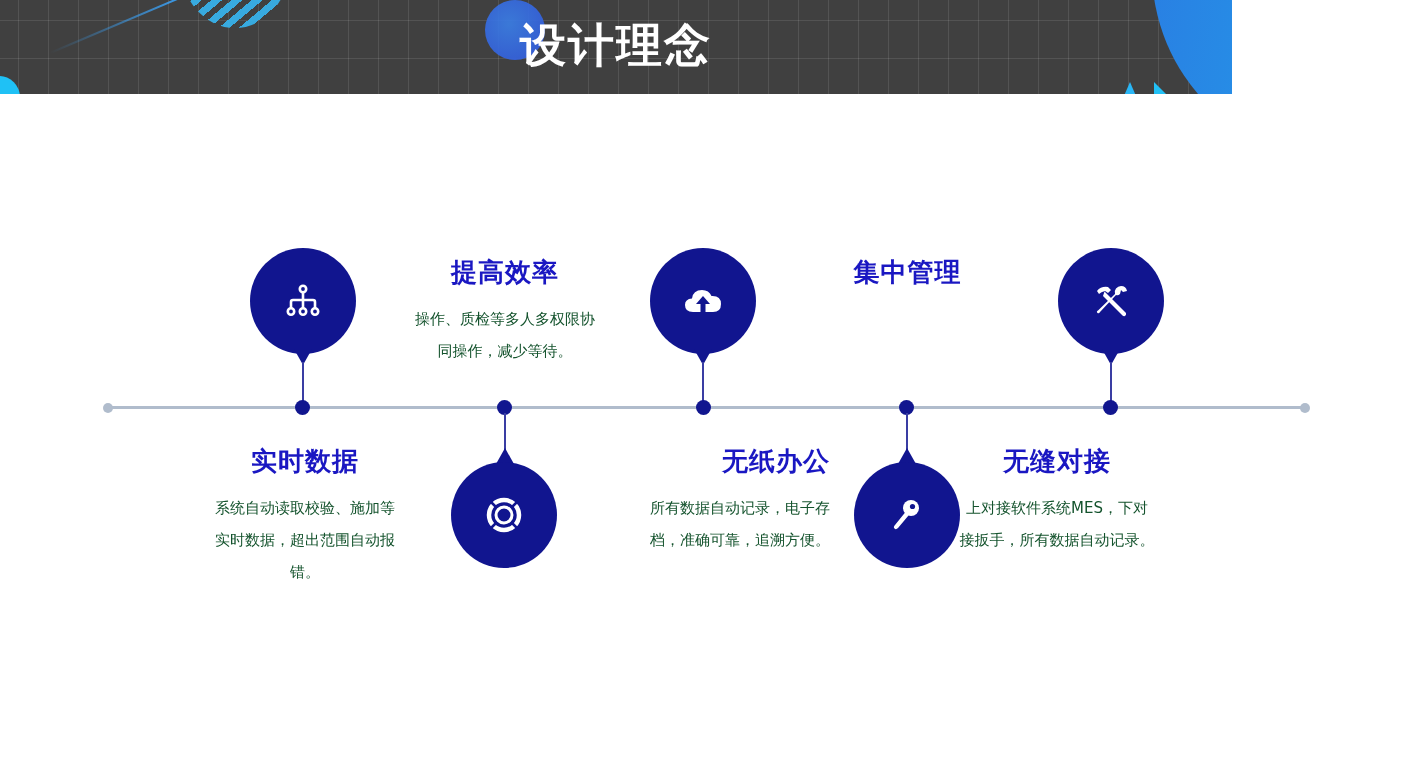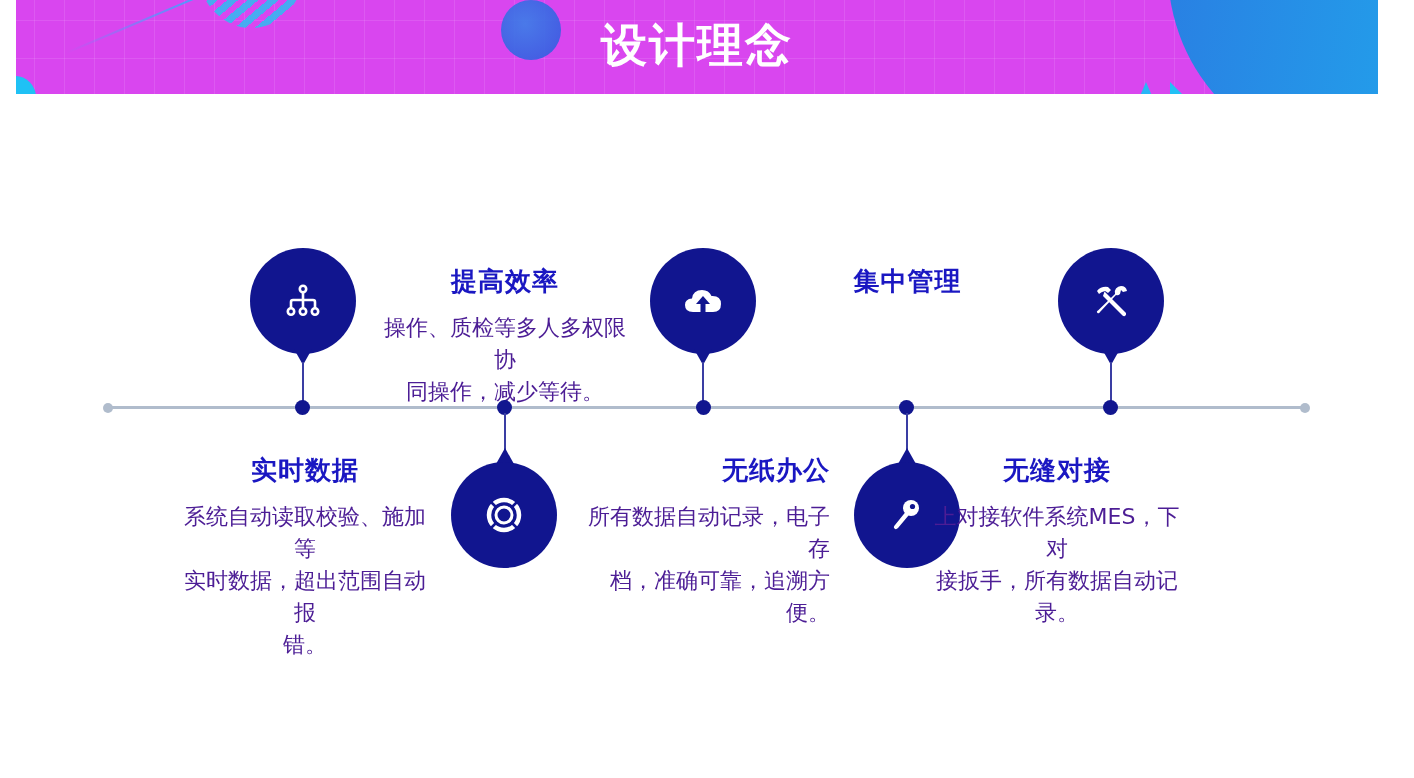--- a/index.html
+++ b/index.html
@@ -2,22 +2,22 @@
 <html><head>
   <meta charset="utf-8">
   <style>
     html, body { margin: 0; padding: 0; }
     body {
       width: 1414px; height: 778px; overflow: hidden; background: #ffffff;
       font-family: "DejaVu Sans", "Liberation Sans", sans-serif;
       position: relative;
     }
     .banner {
-      position: absolute; left: 0; top: 0; width: 1362px; height: 94px;
-      background: #d946ef; overflow: hidden; margin-left: 16px;
+      position: absolute; left: 0; top: 0; width: 1232px; height: 94px;
+      background: #404040; overflow: hidden;
     }
     .grid {
       position: absolute; inset: 0;
       background-image:
         linear-gradient(rgba(255,255,255,0.10) 1px, transparent 1px),
         linear-gradient(90deg, rgba(255,255,255,0.10) 1px, transparent 1px);
       background-size: 30px 38px;
       background-position: 18px 20px;
     }
     .deco { position: absolute; }
@@ -83,24 +83,24 @@
       position: absolute; width: 0; height: 0;
       border-left: 9px solid transparent; border-right: 9px solid transparent;
     }
     .pin-tail-down { border-top: 16px solid #11158f; }
     .pin-tail-up { border-bottom: 16px solid #11158f; }
     .pin svg { width: 40px; height: 40px; }
 
     .block { position: absolute; text-align: center; }
     .block-title {
       color: #1a17c2; font-size: 26px; font-weight: bold; line-height: 34px;
-      margin-bottom: 14px; letter-spacing: 1px; margin-top: 9px;
+      margin-bottom: 14px; letter-spacing: 1px;
     }
     .block-desc {
-      color: #4c1d95; font-size: 22px; line-height: 32px;
+      color: #14532d; font-size: 15px; line-height: 32px;
     }
   </style>
 </head>
 <body>
 
 <div class="banner">
   <div class="grid"></div>
   <div class="deco deco-stripes"></div>
   <div class="deco deco-line"></div>
   <div class="deco deco-bubble"></div>

